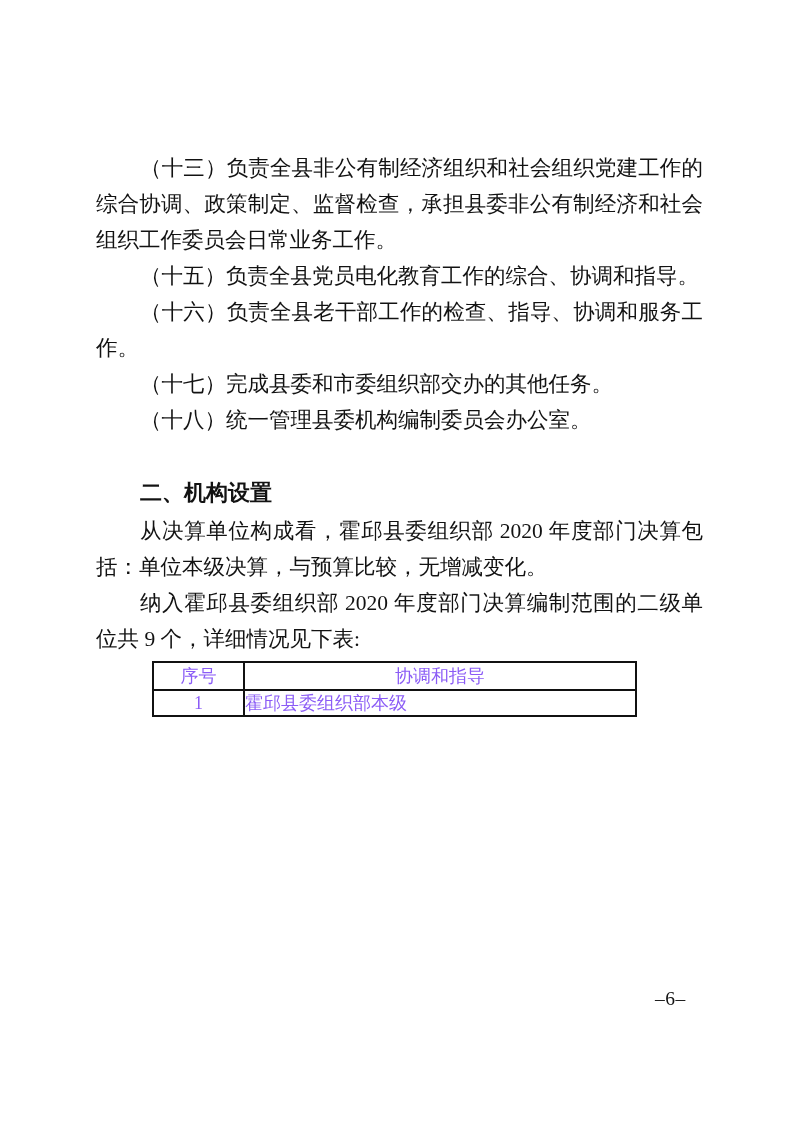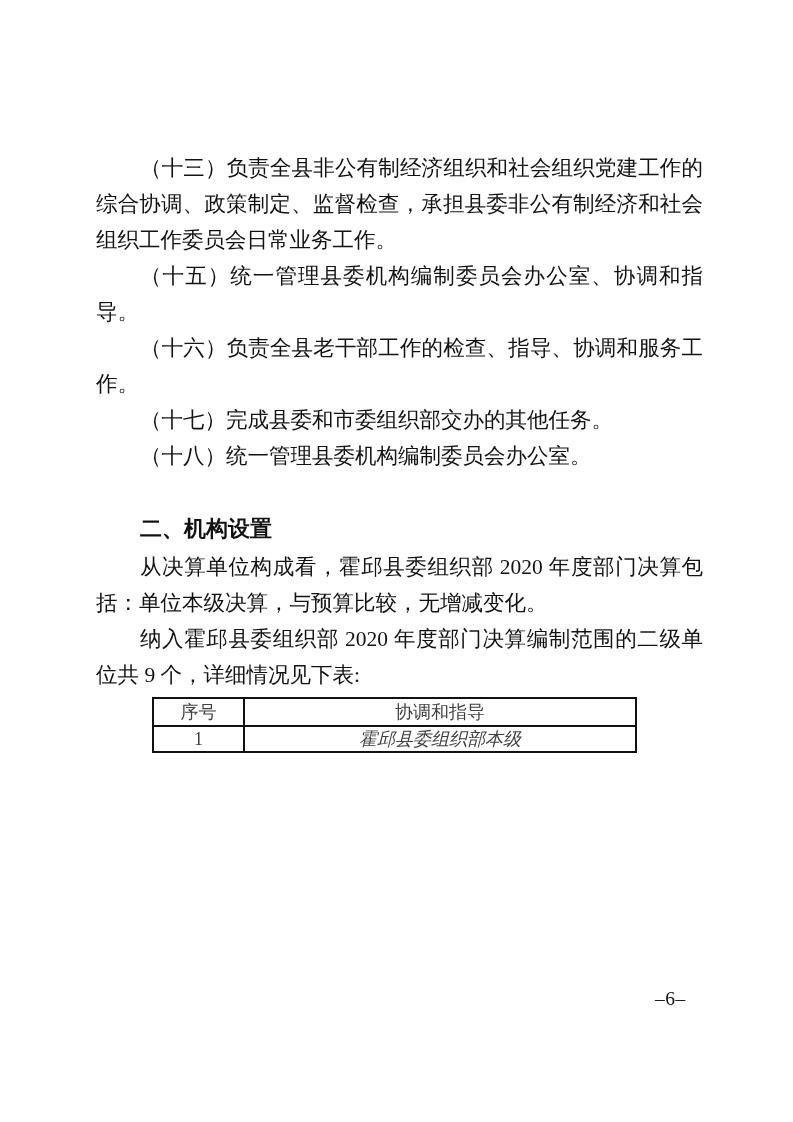--- a/index.html
+++ b/index.html
@@ -37,55 +37,55 @@
     font-size: 22px;
     line-height: 36px;
     text-indent: 44px;
   }
   table.units {
     margin: 4px 0 0 56px;
     width: 485px;
     border-collapse: collapse;
     table-layout: fixed;
     font-size: 18px;
-    color: #404040;
+    color: #8b5cf6;
   }
   table.units th,
   table.units td {
     border: 2px solid #111111;
     font-weight: normal;
     padding: 0;
   }
   table.units th {
     height: 26px;
     text-align: center;
   }
   table.units td {
     height: 23px;
   }
   .col-index { width: 91px; }
   td.cell-index { text-align: center; }
-  td.cell-name  { text-align: center; padding-left: 10px; font-style: italic; }
+  td.cell-name  { text-align: left; padding-left: 10px; }
   .page-number {
     position: absolute;
     left: 655px;
     top: 988px;
     font-size: 19.5px;
     line-height: 22px;
     letter-spacing: 0.5px;
   }
 </style>
 </head>
 <body>
 
 <div class="page">
   <div class="content">
 
     <p class="para">（十三）负责全县非公有制经济组织和社会组织党建工作的综合协调、政策制定、监督检查，承担县委非公有制经济和社会组织工作委员会日常业务工作。</p>
-    <p class="para">（十五）统一管理县委机构编制委员会办公室、协调和指导。</p>
+    <p class="para">（十五）负责全县党员电化教育工作的综合、协调和指导。</p>
     <p class="para">（十六）负责全县老干部工作的检查、指导、协调和服务工作。</p>
     <p class="para">（十七）完成县委和市委组织部交办的其他任务。</p>
     <p class="para">（十八）统一管理县委机构编制委员会办公室。</p>
 
     <h2 class="section-heading">二、机构设置</h2>
 
     <p class="para">从决算单位构成看，霍邱县委组织部 2020 年度部门决算包括：单位本级决算，与预算比较，无增减变化。</p>
     <p class="para">纳入霍邱县委组织部 2020 年度部门决算编制范围的二级单位共 9 个，详细情况见下表:</p>
 
     <table class="units">

